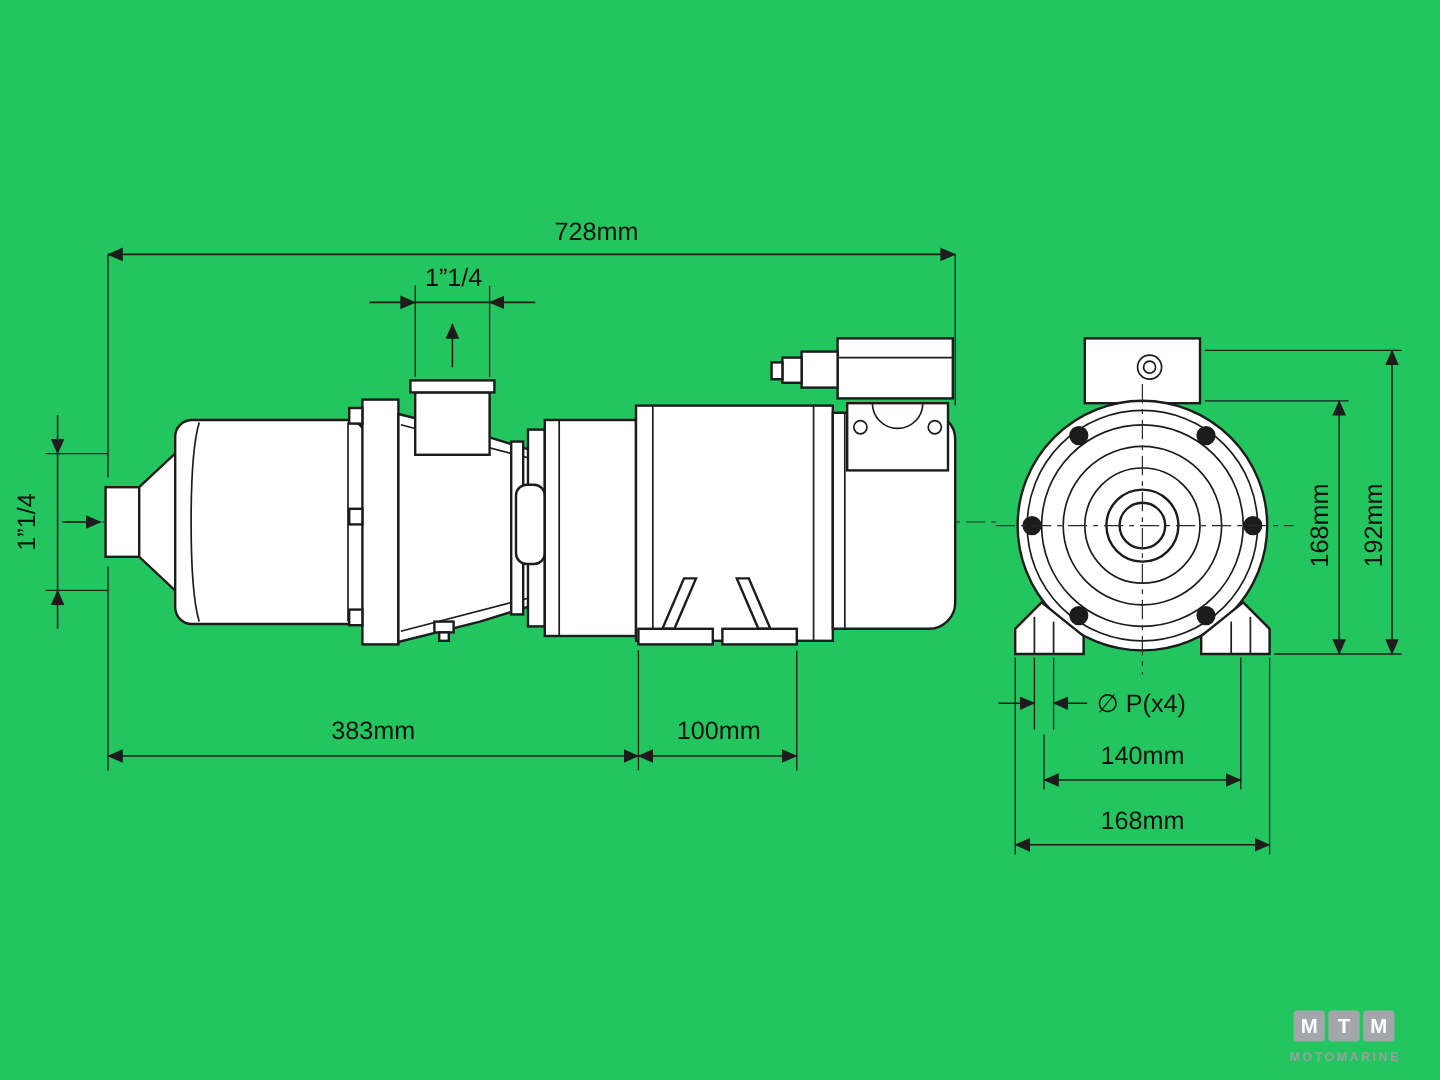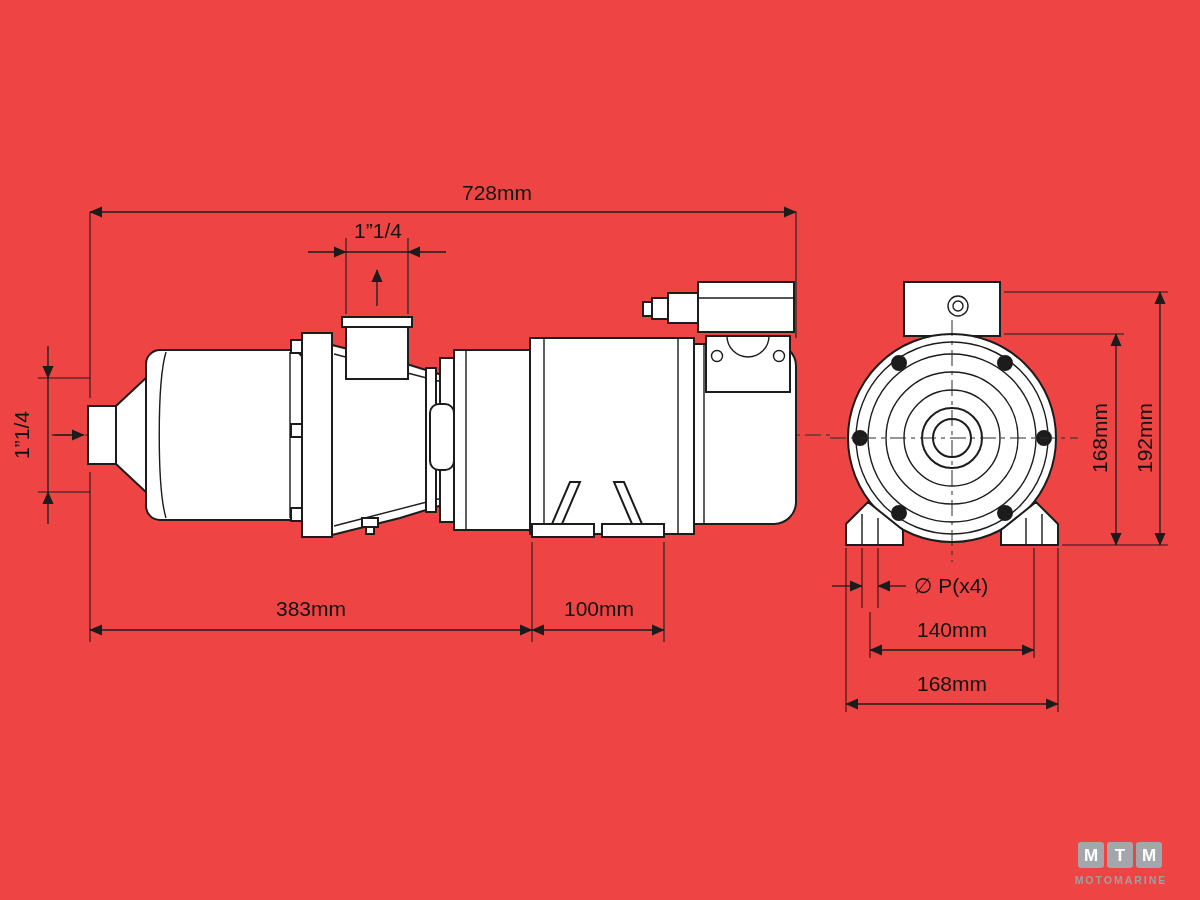--- a/index.html
+++ b/index.html
@@ -1,16 +1,16 @@
 <!DOCTYPE html>
 <html><head>
 <meta charset="utf-8">
 <style>
   html,body{margin:0;padding:0;background:#ffffff;}
-  .sheet{width:1200px;height:900px;position:relative;background:#ef4444;overflow:hidden;
+  .sheet{width:1200px;height:900px;position:relative;background:#22c55e;overflow:hidden;
          font-family:"Liberation Sans",sans-serif;}
   svg{display:block;}
   .outline{stroke:#1c1c1c;stroke-width:2;fill:#ffffff;}
   .outline-thin{stroke:#1c1c1c;stroke-width:1.4;fill:none;}
   .solid{stroke:#1c1c1c;stroke-width:2;fill:#1c1c1c;}
   .dimline{stroke:#1c1c1c;stroke-width:1.3;fill:none;}
   .extline{stroke:#1c1c1c;stroke-width:1.1;fill:none;}
   .cline{stroke:#2a2a2a;stroke-width:1;fill:none;stroke-dasharray:16 5 4 5;}
   .dimtext{font-size:21px;fill:#111;font-family:"Liberation Sans",sans-serif;}
   .logoletter{font-size:17px;font-weight:bold;fill:#ffffff;font-family:"Liberation Sans",sans-serif;}

